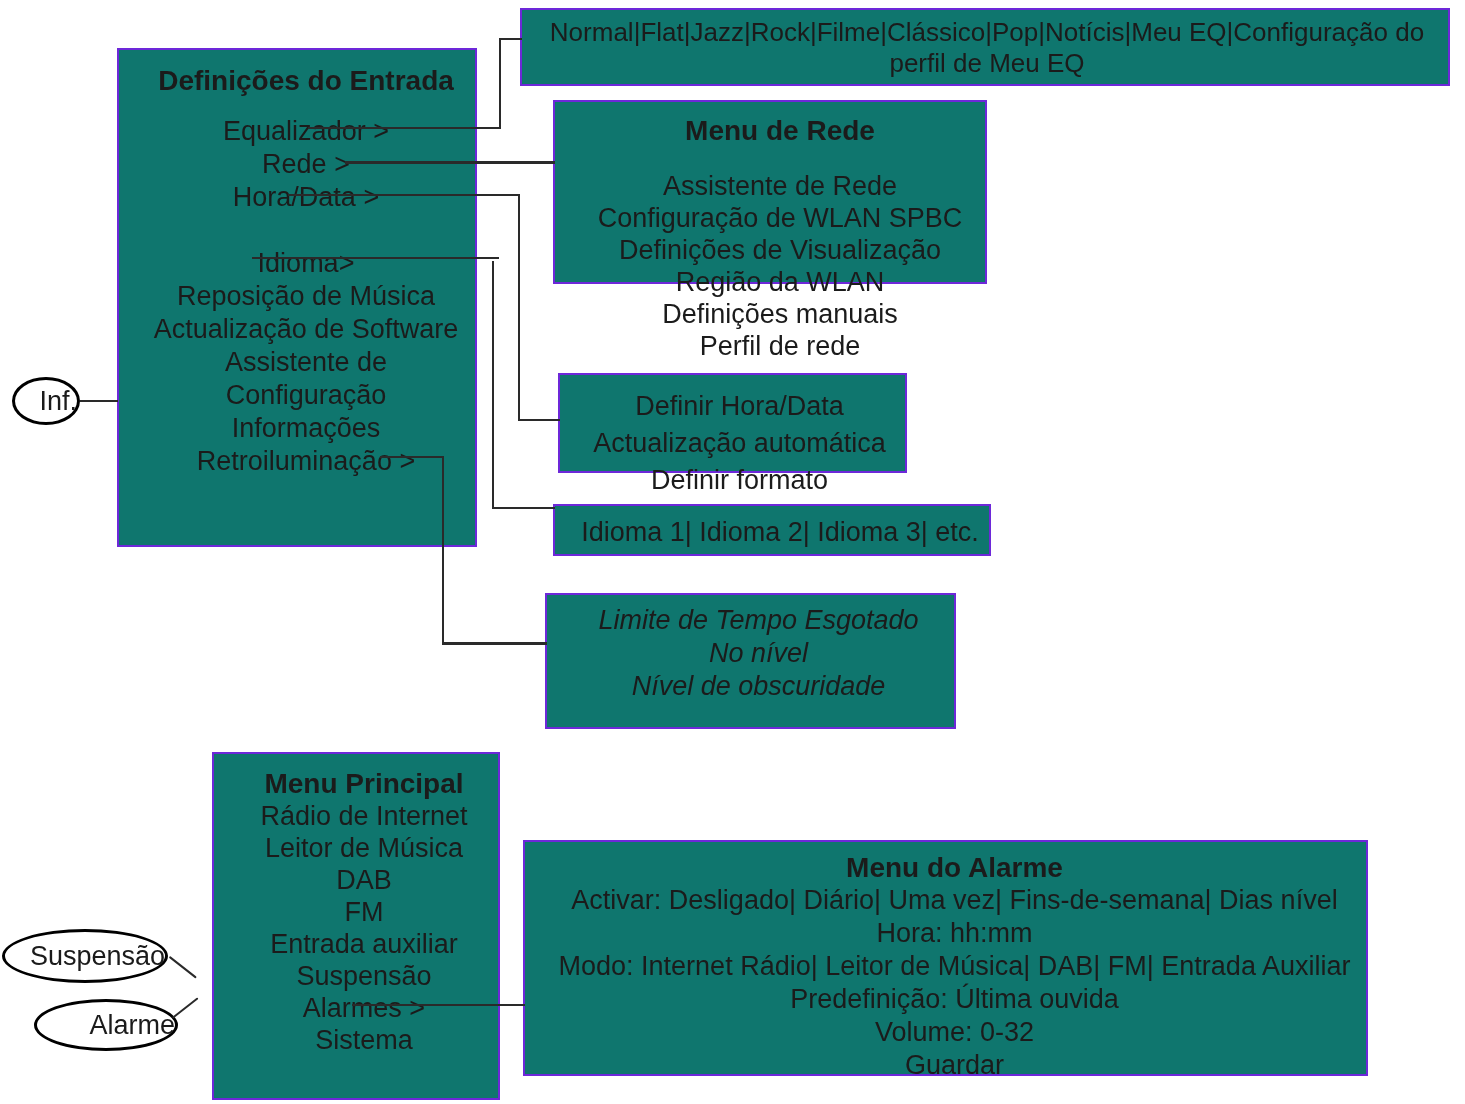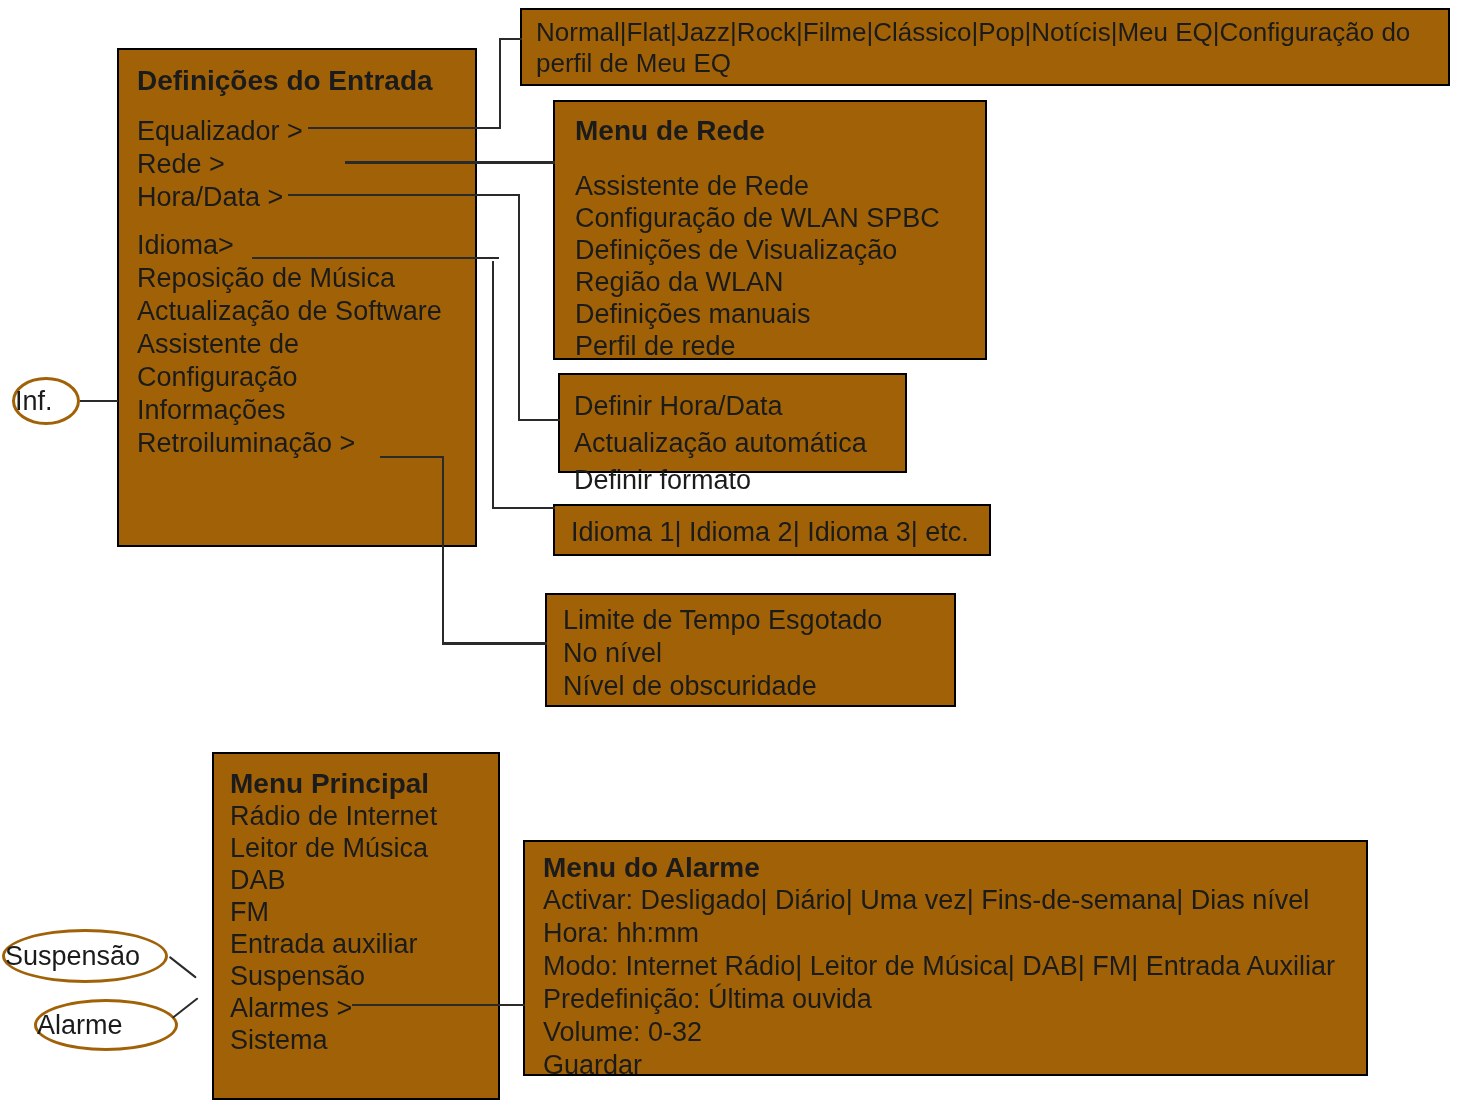--- a/index.html
+++ b/index.html
@@ -1,48 +1,48 @@
 <!DOCTYPE html>
 <html><head>
 <meta charset="utf-8">
 <style>
   html,body{margin:0;padding:0;background:#ffffff;}
   .canvas{
     position:relative;width:1465px;height:1104px;background:#fff;
     font-family:"Liberation Sans", sans-serif;color:#1b1b1b;overflow:hidden;
   }
   .box{
-    position:absolute;border:2px solid #000000;background:#a16207;
-    box-sizing:border-box;font-size:27px;line-height:33px;
+    position:absolute;border:2px solid #6d28d9;background:#0f766e;
+    box-sizing:border-box;font-size:27px;line-height:33px;text-align:center;
   }
   .box .title{font-weight:bold;font-size:28px;}
   .oval{
-    position:absolute;border:3px solid #a16207;border-radius:50%;
+    position:absolute;border:3px solid #000000;border-radius:50%;
     background:#fff;box-sizing:border-box;display:flex;align-items:center;
-    justify-content:flex-start;font-size:27px;
+    justify-content:flex-end;font-size:27px;
   }
   .ln{position:absolute;background:#2a2a2a;}
   
   #eq-options{left:520px;top:8px;width:930px;height:78px;padding:7px 10px 0 14px;font-size:26px;line-height:31px;}
   
   #sys-box{left:117px;top:48px;width:360px;height:499px;padding:14px 0 0 18px;}
   #sys-box .title{line-height:34px;margin-bottom:17px;}
   #sys-box .item{line-height:33px;}
-  #sys-box .gap{margin-top:15px;}
+  #sys-box .gap{margin-top:33px;}
   
-  #rede-box{left:553px;top:100px;width:434px;height:260px;padding:12px 0 0 20px;}
+  #rede-box{left:553px;top:100px;width:434px;height:184px;padding:12px 0 0 20px;}
   #rede-box .title{line-height:34px;margin-bottom:22px;}
   #rede-box .item{line-height:32px;}
   
   #hora-box{left:558px;top:373px;width:349px;height:100px;padding:13px 0 0 14px;}
   #hora-box .item{line-height:37px;}
   
   #idioma-box{left:553px;top:504px;width:438px;height:52px;padding:10px 0 0 16px;}
   
-  #limite-box{left:545px;top:593px;width:411px;height:114px;padding:9px 0 0 16px;}
+  #limite-box{left:545px;top:593px;width:411px;height:136px;padding:9px 0 0 16px;font-style:italic;}
   #limite-box .item{line-height:33px;}
   
   #principal-box{left:212px;top:752px;width:288px;height:348px;padding:14px 0 0 16px;}
   #principal-box .title{line-height:32px;}
   #principal-box .item{line-height:32px;}
   
   #alarme-box{left:523px;top:840px;width:845px;height:236px;padding:9px 0 0 18px;}
   #alarme-box .title{line-height:33px;}
   #alarme-box .item{line-height:33px;}
   

